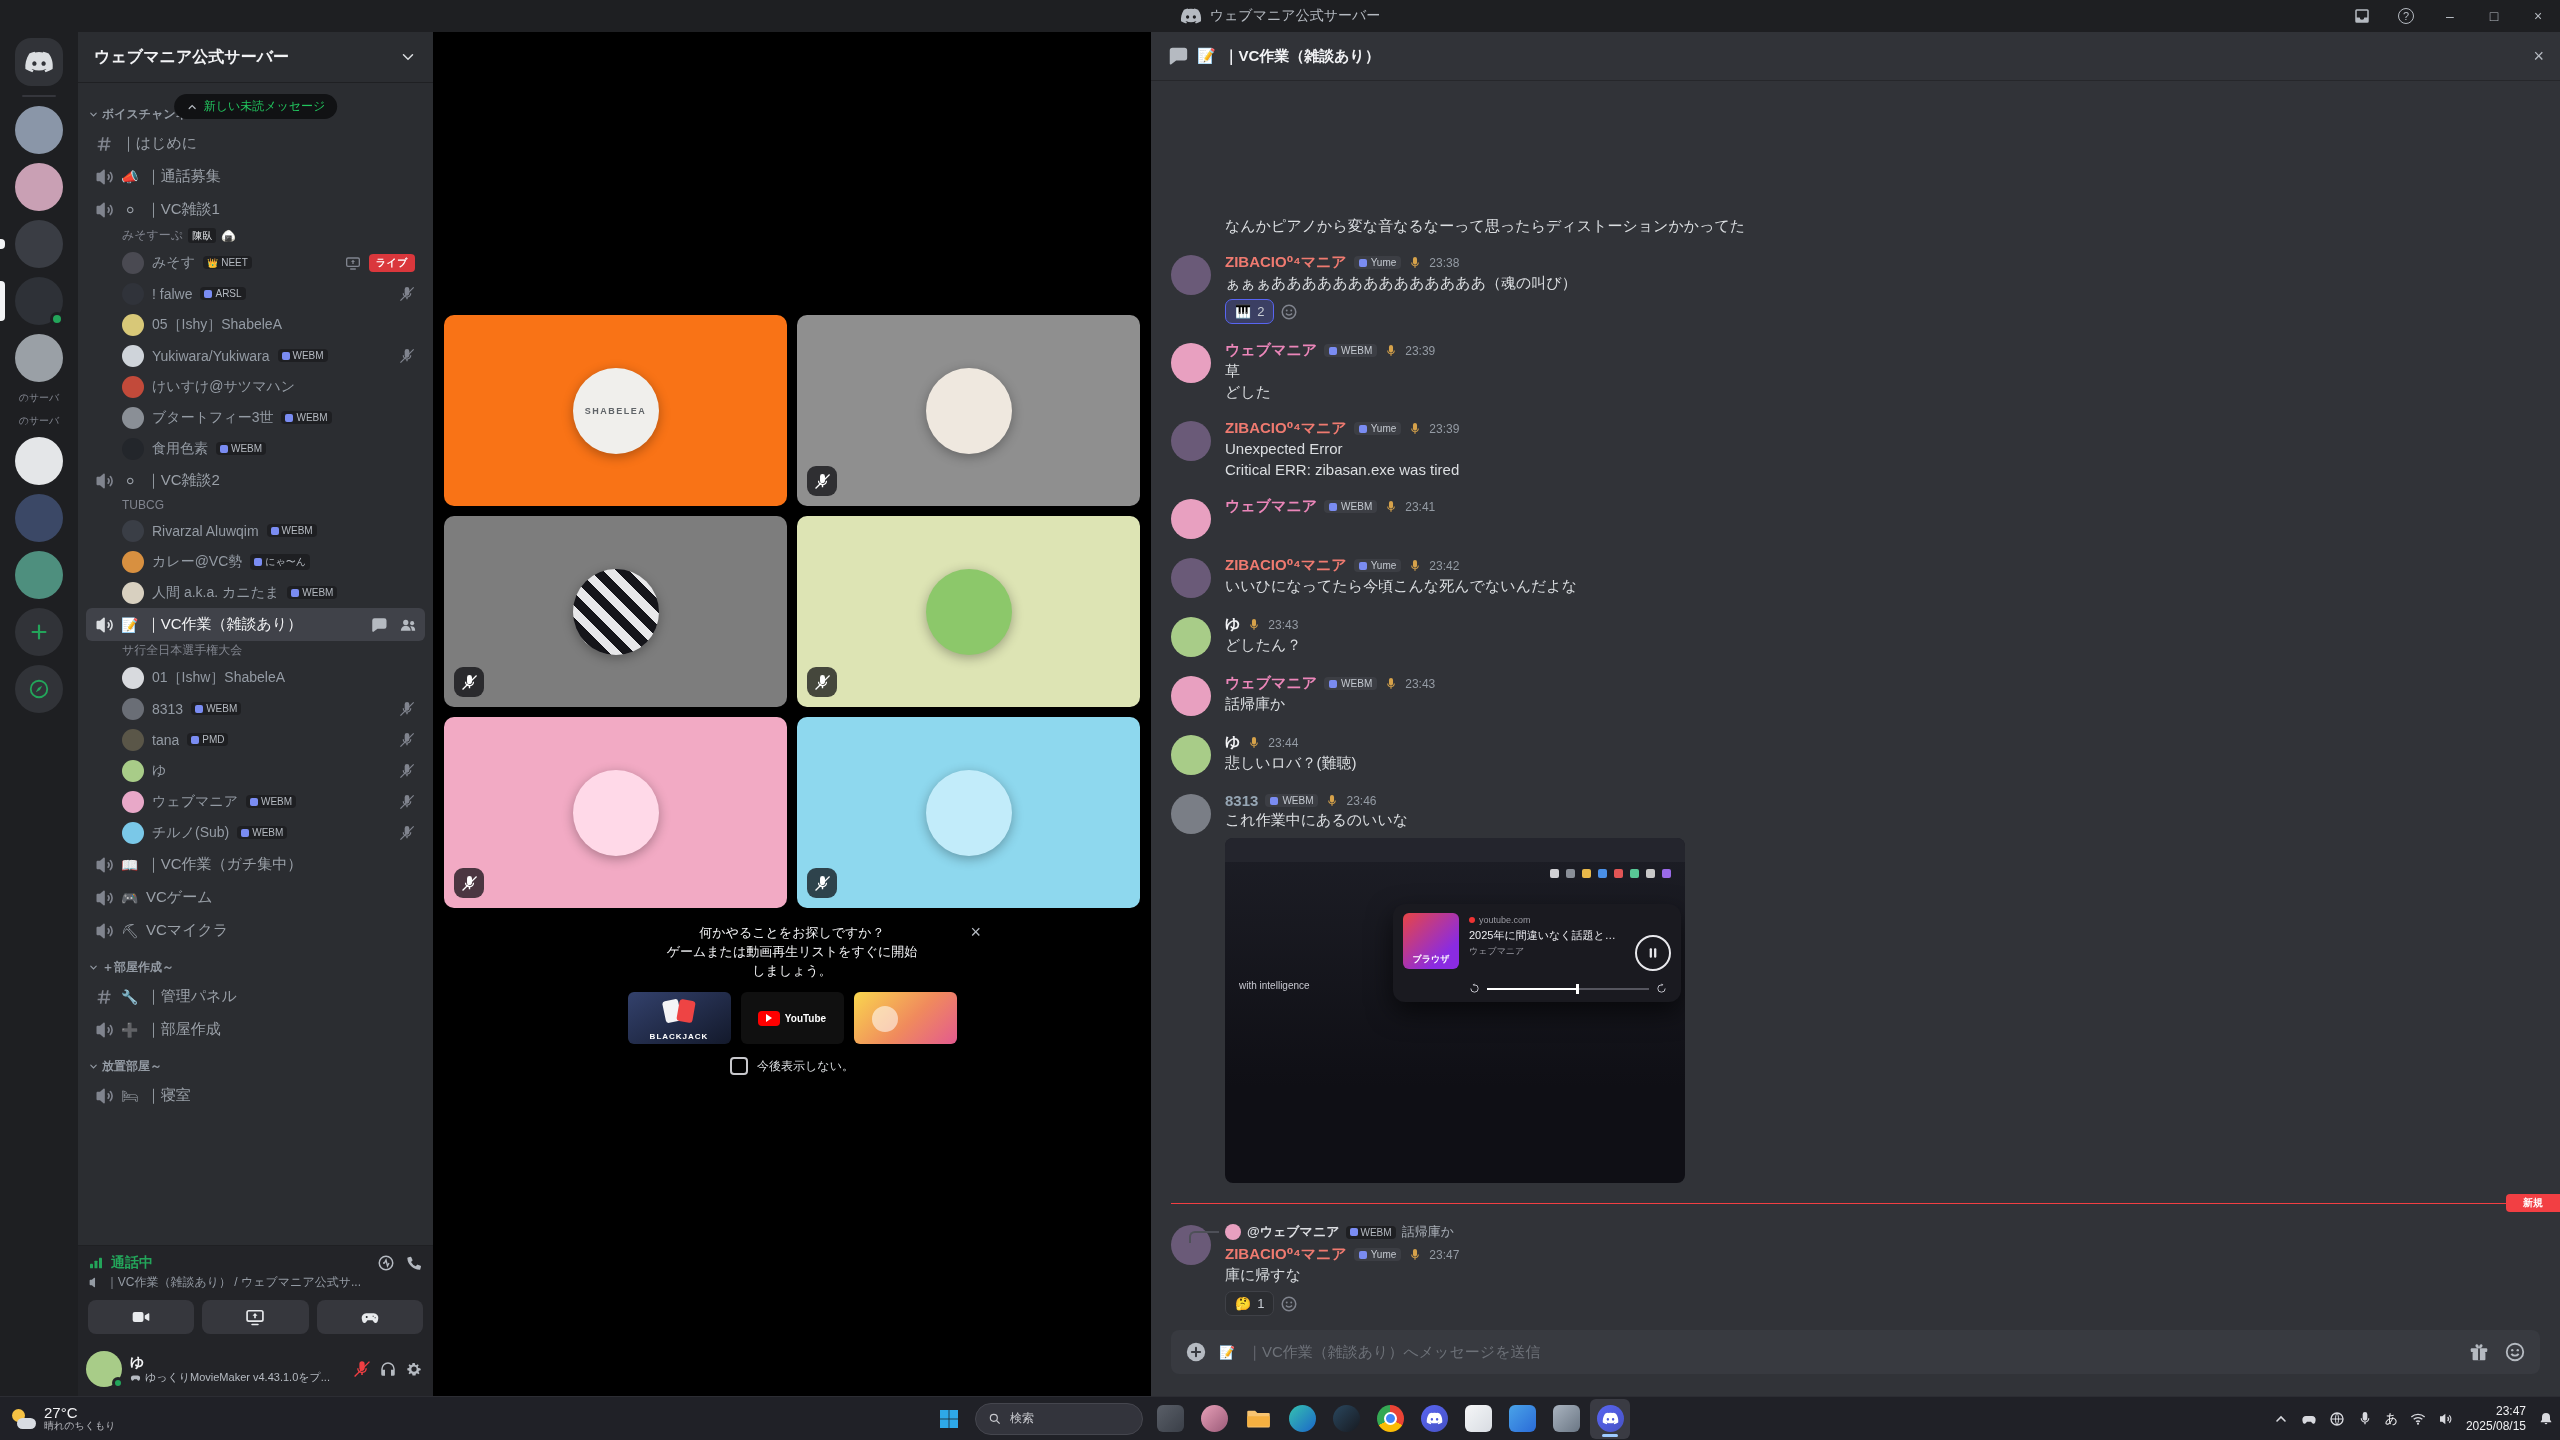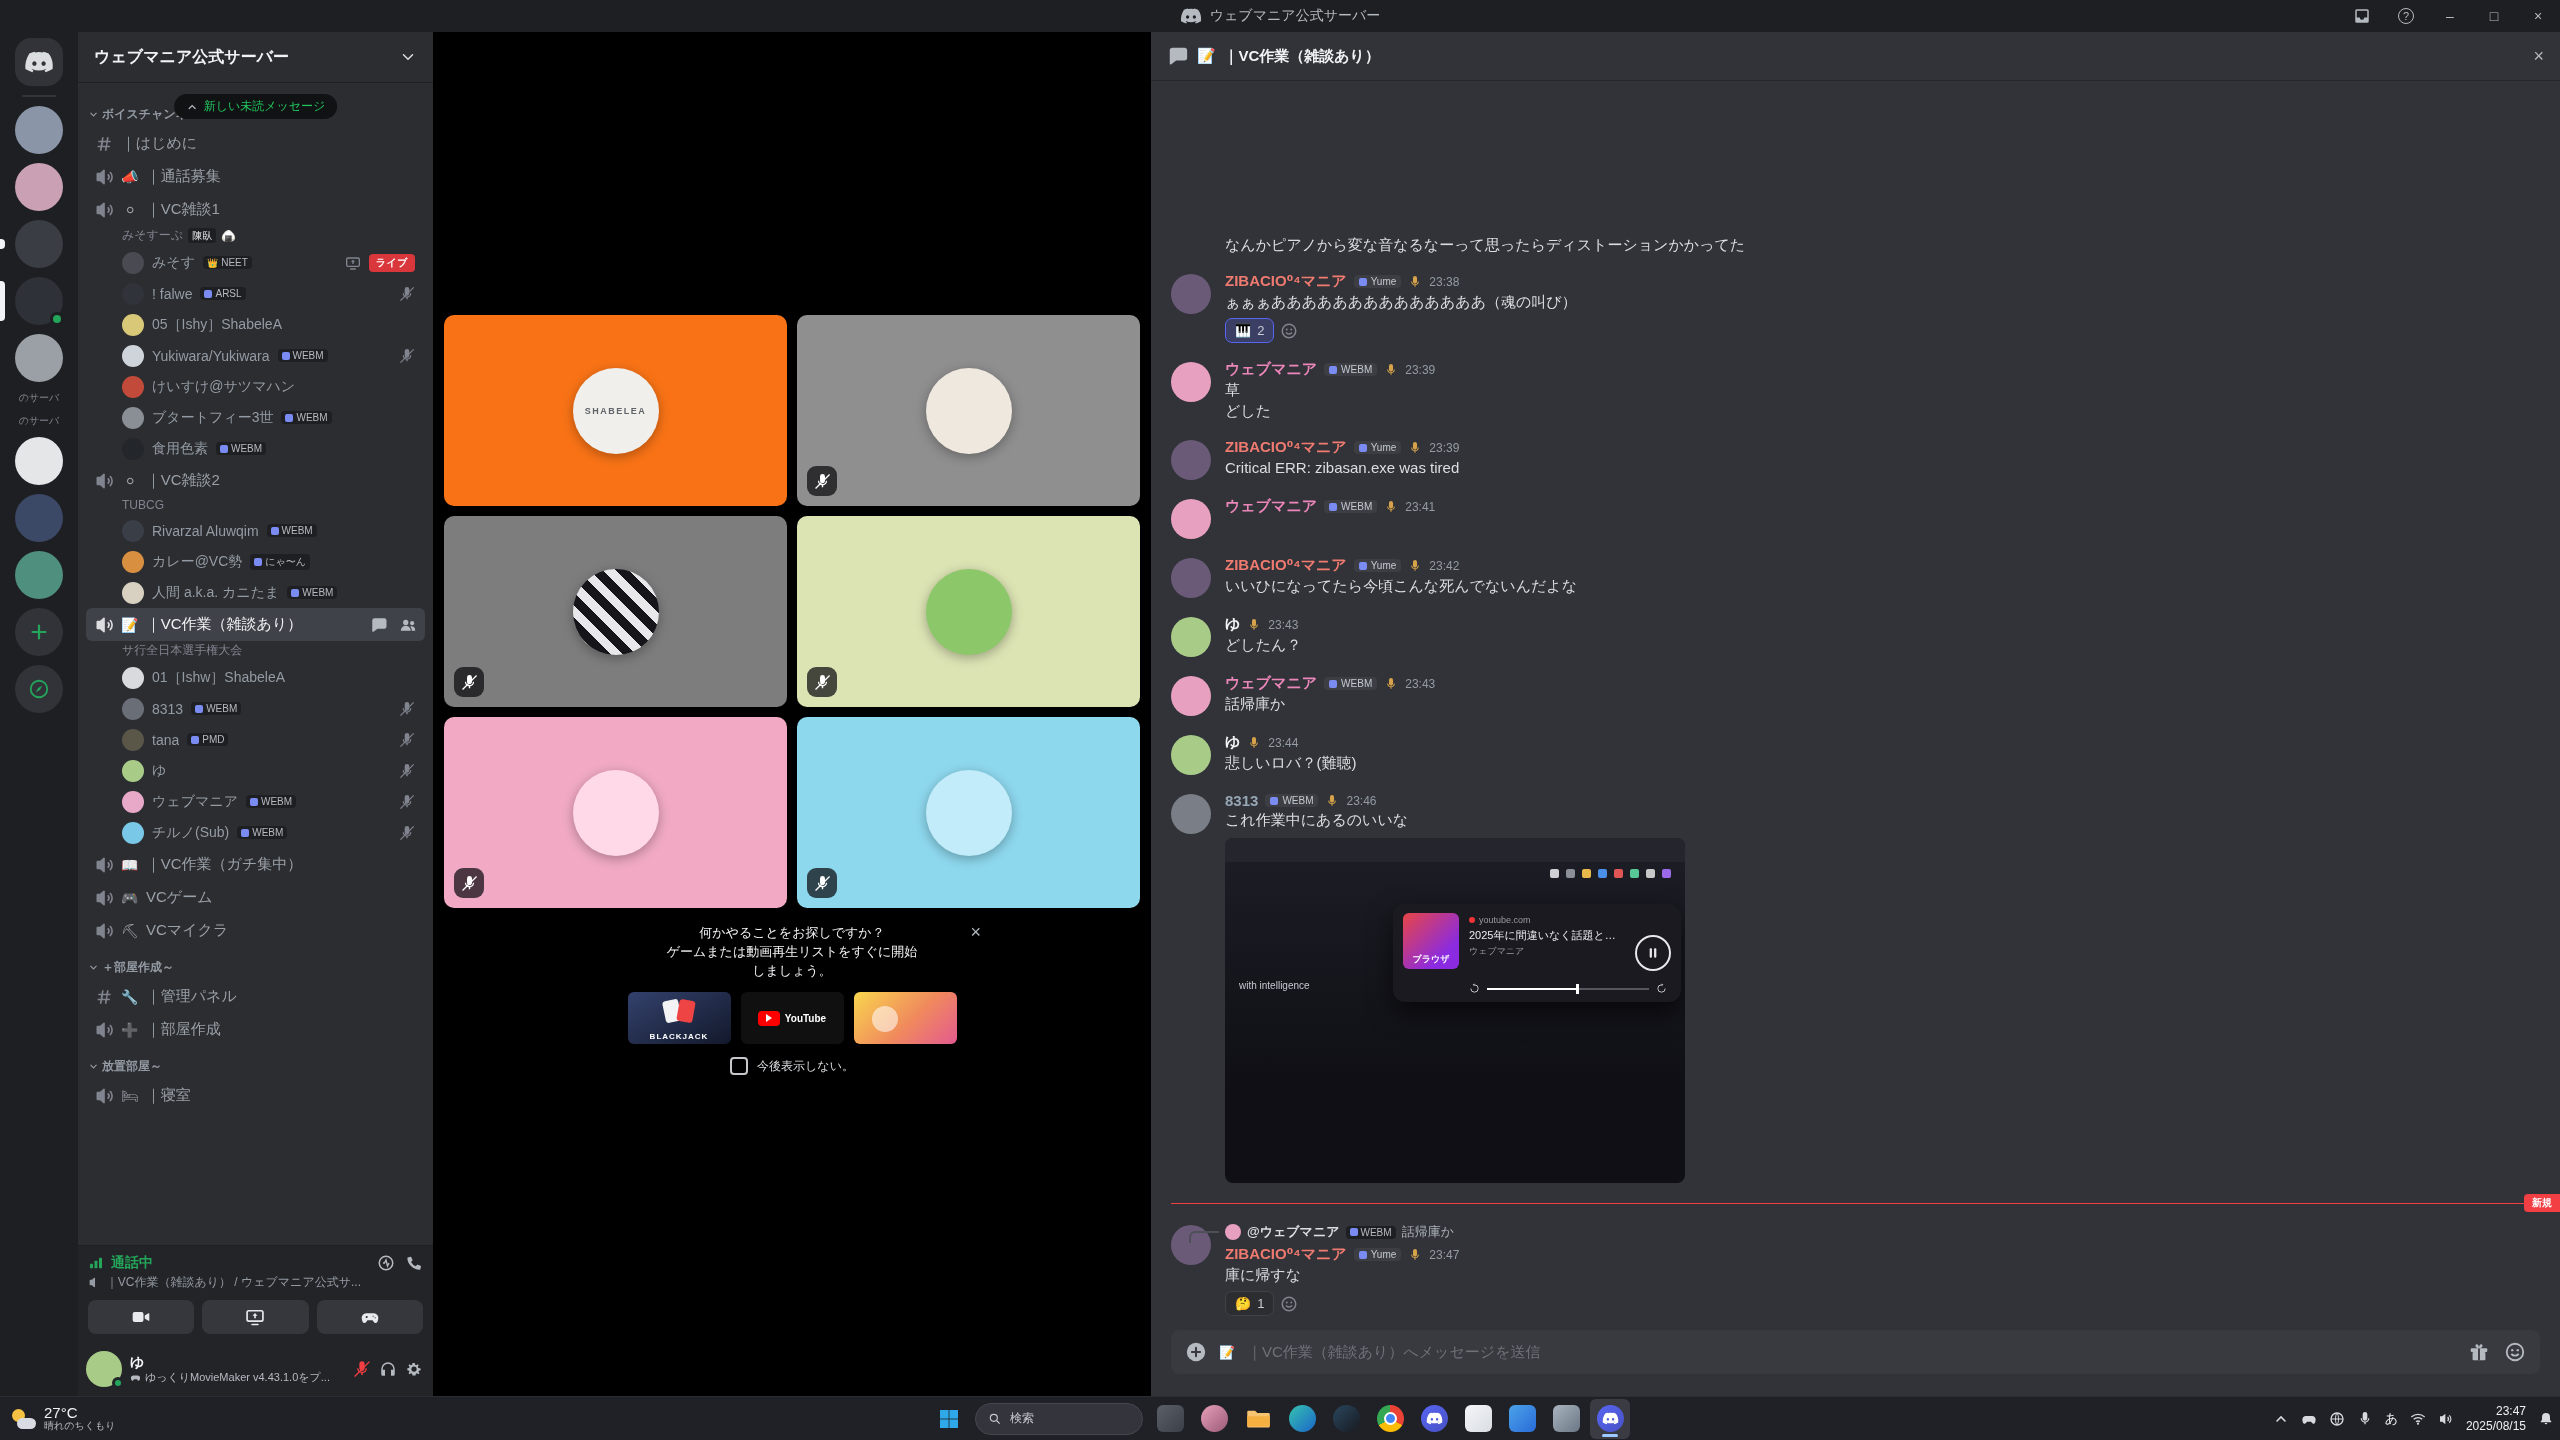--- a/index.html
+++ b/index.html
@@ -130,21 +130,21 @@
 .prof-ic{width:14px;height:14px;color:#d6a24a}
 .msg-time{font-size:12px;color:#949ba4}
 .msg-line{font-size:15px;line-height:21px;color:#dbdee1;word-break:break-all}
 .msg-cont{padding:2px 20px 0 74px;font-size:15px;line-height:21px;color:#dbdee1}
 .reacts{display:flex;gap:6px;margin-top:6px;align-items:center}
 .react{display:inline-flex;align-items:center;gap:6px;height:25px;padding:0 9px;border-radius:7px;background:#2b2d31;border:1px solid #3f4147;font-size:13px;color:#c8cdd4}
 .react.me{background:#3b3f63;border-color:#5865f2}
 .react-add{display:inline-flex;align-items:center;color:#80848e}
 .react-add .ic{width:18px;height:18px}
 .msg-div{position:relative;height:1px;background:#f23f43;margin:20px 20px 2px}
-.div-pill{position:absolute;right:-20px;top:-9px;background:#f23f43;color:#fff;font-size:10px;font-weight:700;padding:2px 8px;border-radius:4px 0 0 4px}
+.div-pill{position:absolute;right:-20px;top:-9px;background:#f23f43;color:#fff;font-size:10px;font-weight:700;padding:2px 17px;border-radius:4px 0 0 4px}
 .reply{display:flex;align-items:center;gap:6px;font-size:13px;color:#b5bac1;margin-bottom:4px;position:relative}
 .reply::before{content:"";position:absolute;left:-36px;top:8px;width:28px;height:10px;border-left:2px solid #4e5058;border-top:2px solid #4e5058;border-top-left-radius:6px}
 .reply-av{width:16px;height:16px;border-radius:50%;flex-shrink:0}
 .reply-name{color:#dcdee2;font-weight:600}
 .reply-text{color:#a8aeb6;white-space:nowrap;overflow:hidden;text-overflow:ellipsis}
 
 .attach{margin-top:8px;width:460px;height:345px;border-radius:8px;background:linear-gradient(#1d1e26,#0f0f15 72%);position:relative;overflow:hidden}
 .attach-top{position:absolute;top:0;left:0;right:0;height:24px;background:#24252d}
 .attach-icons{position:absolute;top:31px;right:14px;display:flex;gap:7px}
 .aticon{width:9px;height:9px;border-radius:2px}
@@ -924,20 +924,21 @@
                 <span>Yume</span>
               </span>
               <span class="ic prof-ic">
                 <svg viewBox="0 0 24 24">
                   <path fill="currentColor" d="M12 14.5c1.9 0 3.5-1.6 3.5-3.5V5a3.5 3.5 0 0 0-7 0v6c0 1.9 1.6 3.5 3.5 3.5Z"></path>
                   <path fill="currentColor" d="M5.5 11H7.3a4.7 4.7 0 0 0 9.4 0h1.8A6.5 6.5 0 0 1 13 17.2V20h-2v-2.8A6.5 6.5 0 0 1 5.5 11Z"></path>
                 </svg>
               </span>
               <span class="msg-time">23:39</span>
             </div>
+            <div class="msg-line">Unexpected Error</div>
             <div class="msg-line">Critical ERR: zibasan.exe was tired</div>
           </div>
         </div>
         <div class="msg">
           <span class="msg-av" style="background: rgb(232, 160, 192);"></span>
           <div class="msg-body">
             <div class="msg-head">
               <span class="msg-author" style="color: rgb(235, 134, 185);">ウェブマニア</span>
               <span class="msg-badge">
                 <span class="badge-sq"></span>

